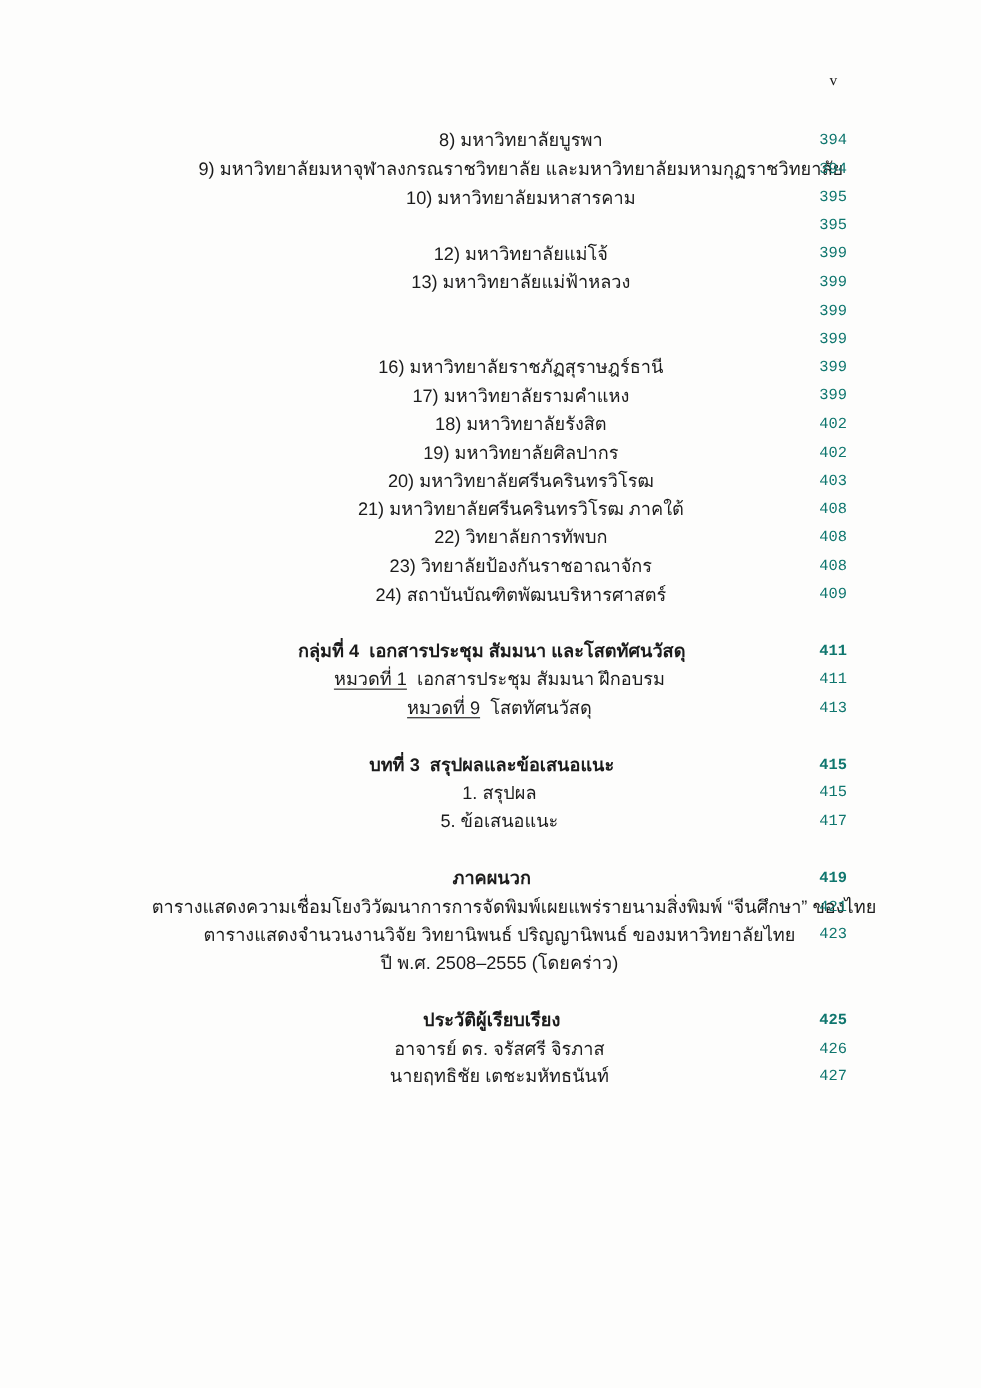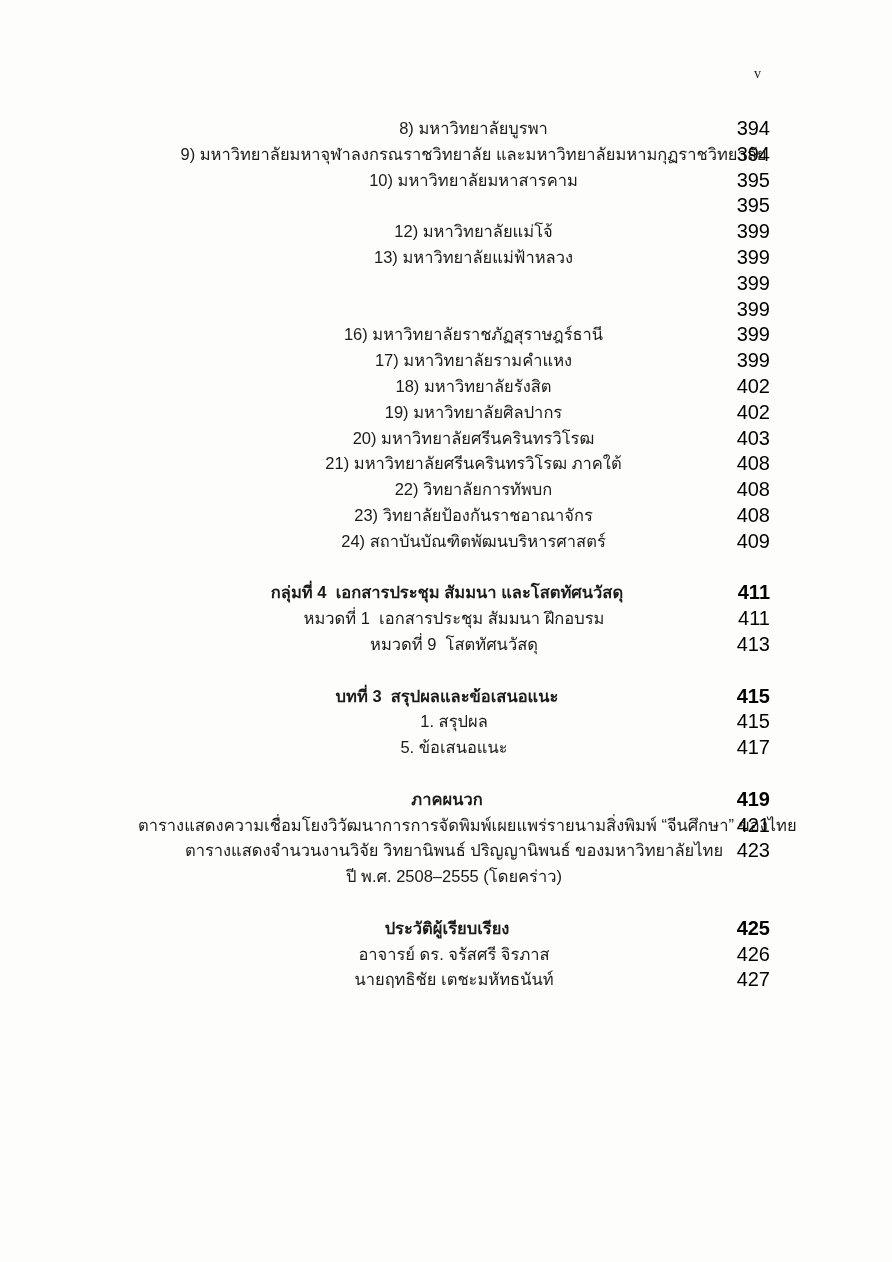--- a/index.html
+++ b/index.html
@@ -37,28 +37,29 @@
   }
   .row .label { display: inline-block; white-space: nowrap; }
   .row.item .label { padding-left: 53px; }
   .row.sub  .label { padding-left: 14px; }
   .row.heading { font-weight: bold; }
   .row.gap { margin-top: 25.8px; }
   .pagenum {
     position: absolute;
     right: 0;
     top: 0;
-    font-family: Liberation Sans, sans-serif;
-    font-size: 20px;
+    font-family: Liberation Mono, monospace;
+    font-size: 14px;
     font-weight: normal;
     font-variant-numeric: oldstyle-nums;
-    color: #000000;
+    color: #0f766e;
   }
   .row.heading .pagenum { font-weight: bold; }
   .uprefix {
+    text-decoration: underline;
     text-underline-offset: 3px;
     margin-top: 24px;
   }
 </style>
 </head>
 <body>
 
 <div class="page">
   <div class="folio">v</div>
   <div class="toc">

